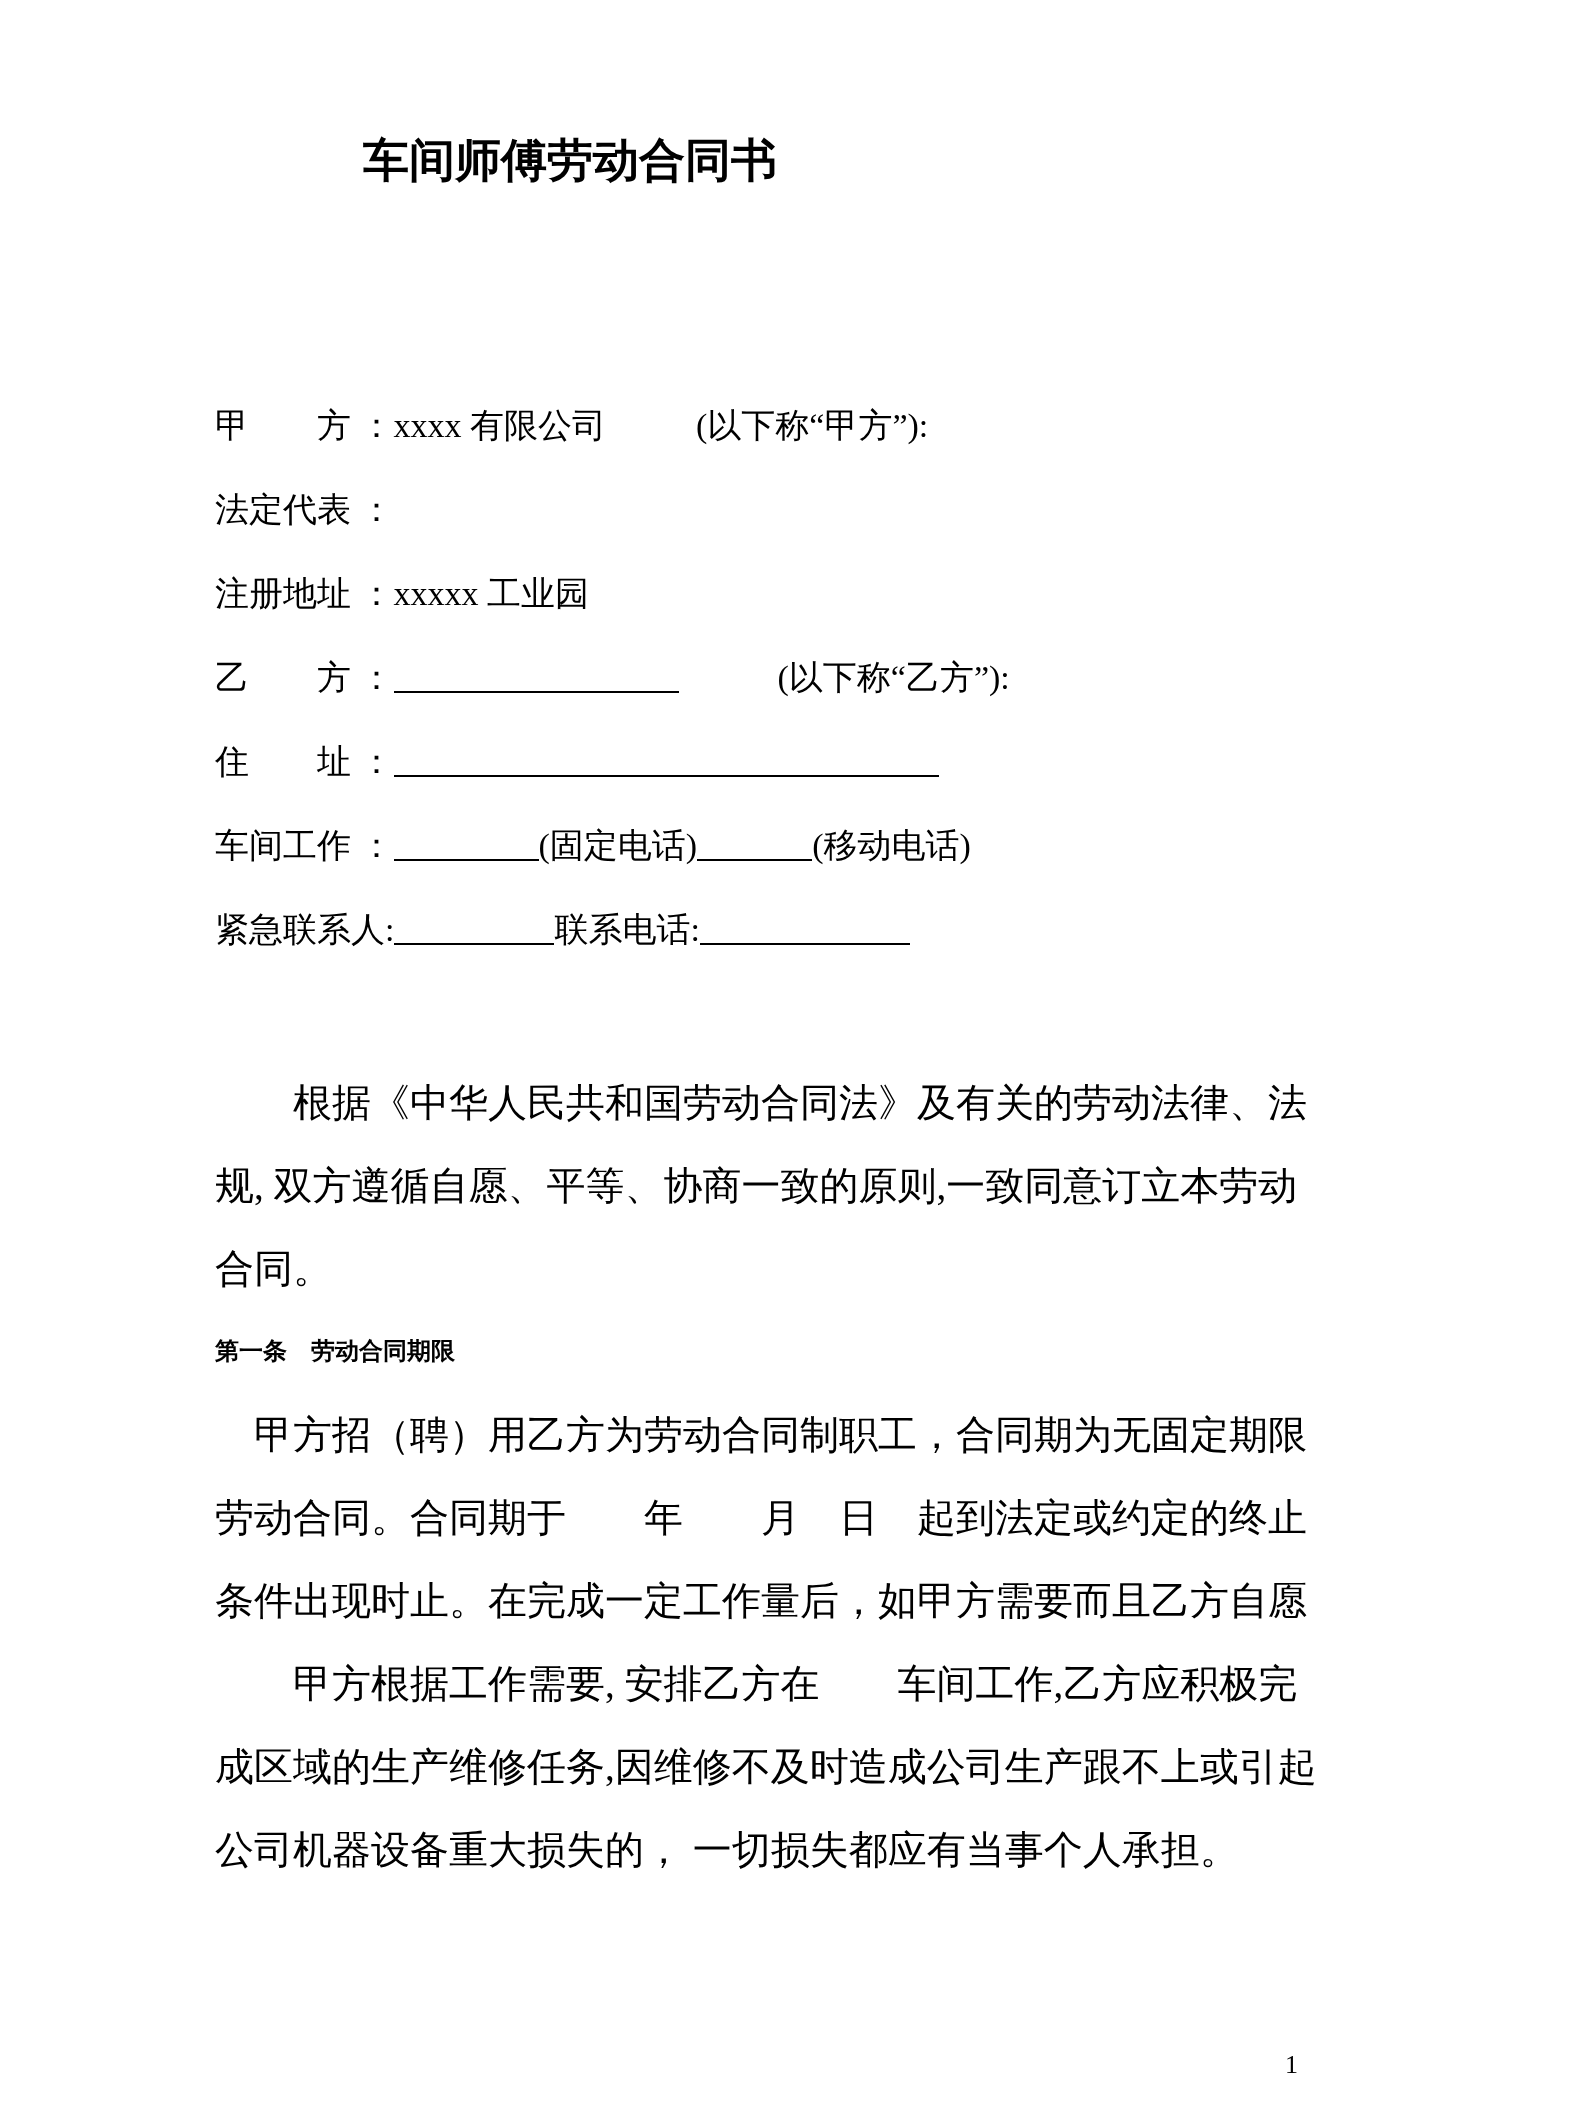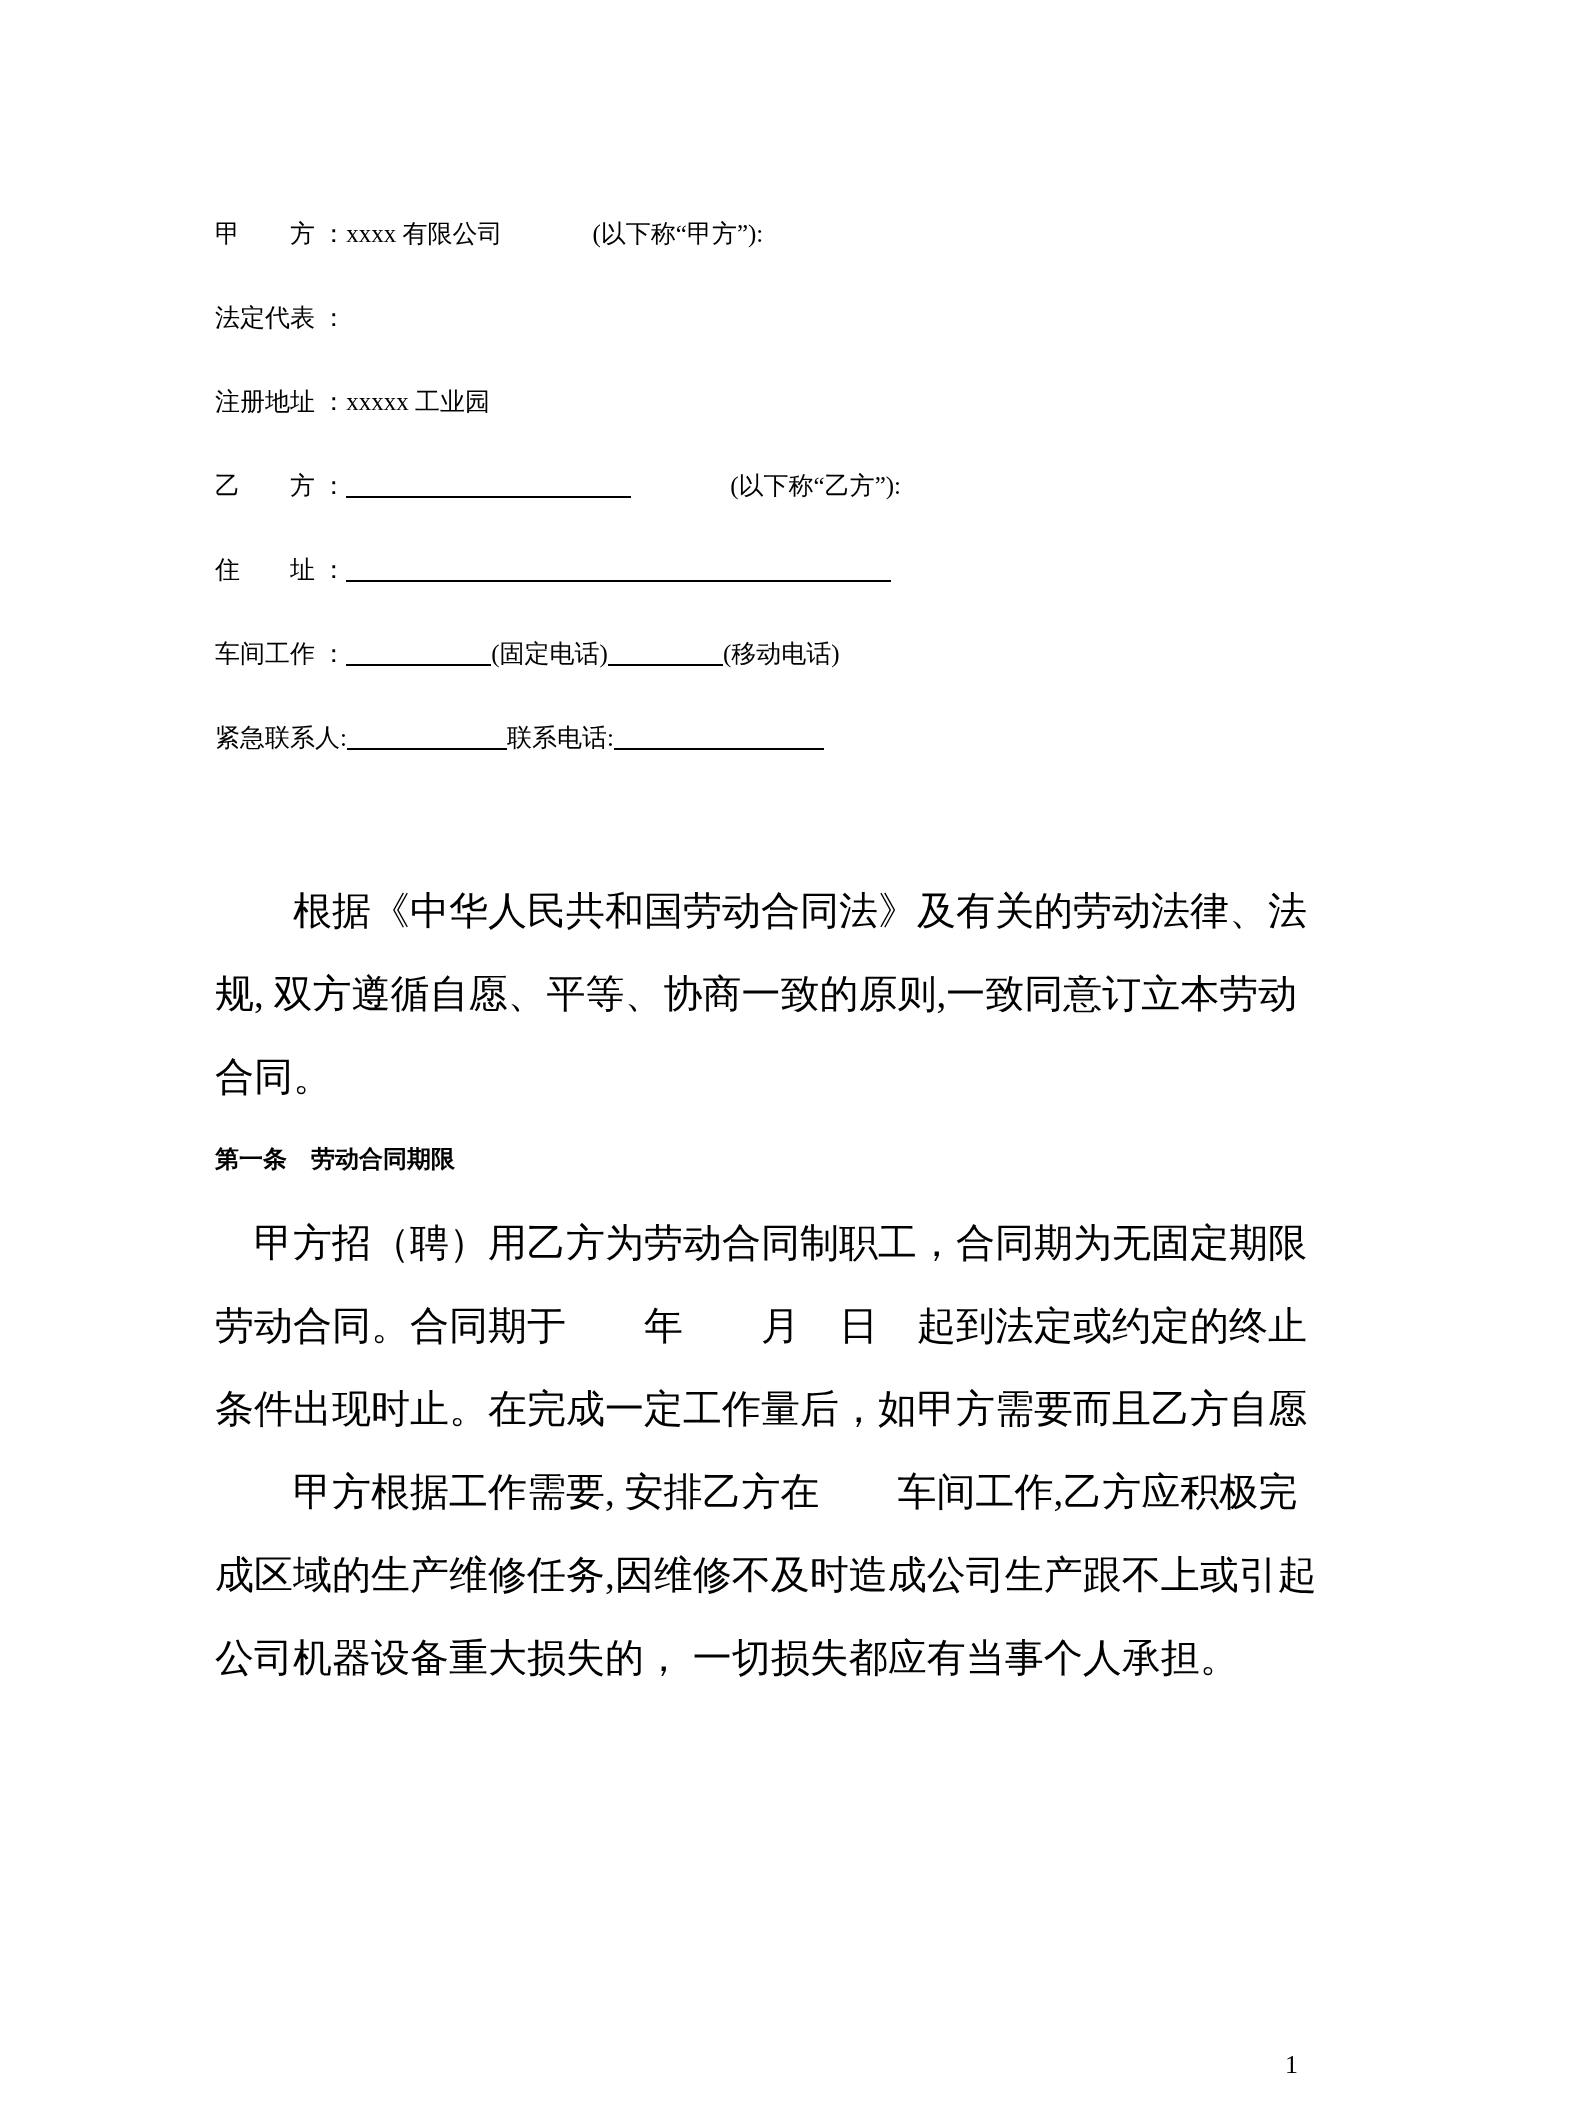--- a/index.html
+++ b/index.html
@@ -29,21 +29,21 @@
     font-size: 46px;
     font-weight: bold;
     white-space: pre;
   }
   .fields {
     margin-top: 192px;
   }
   .field-row {
     height: 84px;
     line-height: 84px;
-    font-size: 25px;
+    font-size: 34px;
     white-space: pre;
   }
   .ft { white-space: pre; }
   .blank {
     display: inline-block;
     height: 8px;
     border-bottom: 2px solid #000000;
     position: relative;
     top: 4px;
   }
@@ -79,20 +79,21 @@
     font-size: 26px;
     line-height: 34px;
   }
 </style>
 </head>
 <body>
 
 <div class="page">
   <div class="content">
 
+    <h1 class="doc-title">车间师傅劳动合同书</h1>
 
     <div class="fields">
 
       <div class="field-row"><span class="ft">甲　　方</span><span class="ft"> ：</span><span class="ft">xxxx 有限公司</span><span class="ft note-a">(以下称“甲方”):</span></div>
 
       <div class="field-row"><span class="ft">法定代表</span><span class="ft"> ：</span><span class="ft"></span></div>
 
       <div class="field-row"><span class="ft">注册地址</span><span class="ft"> ：</span><span class="ft">xxxxx 工业园</span></div>
 
       <div class="field-row"><span class="ft">乙　　方</span><span class="ft"> ：</span><span class="blank w285"></span><span class="ft note-b">(以下称“乙方”):</span></div>

